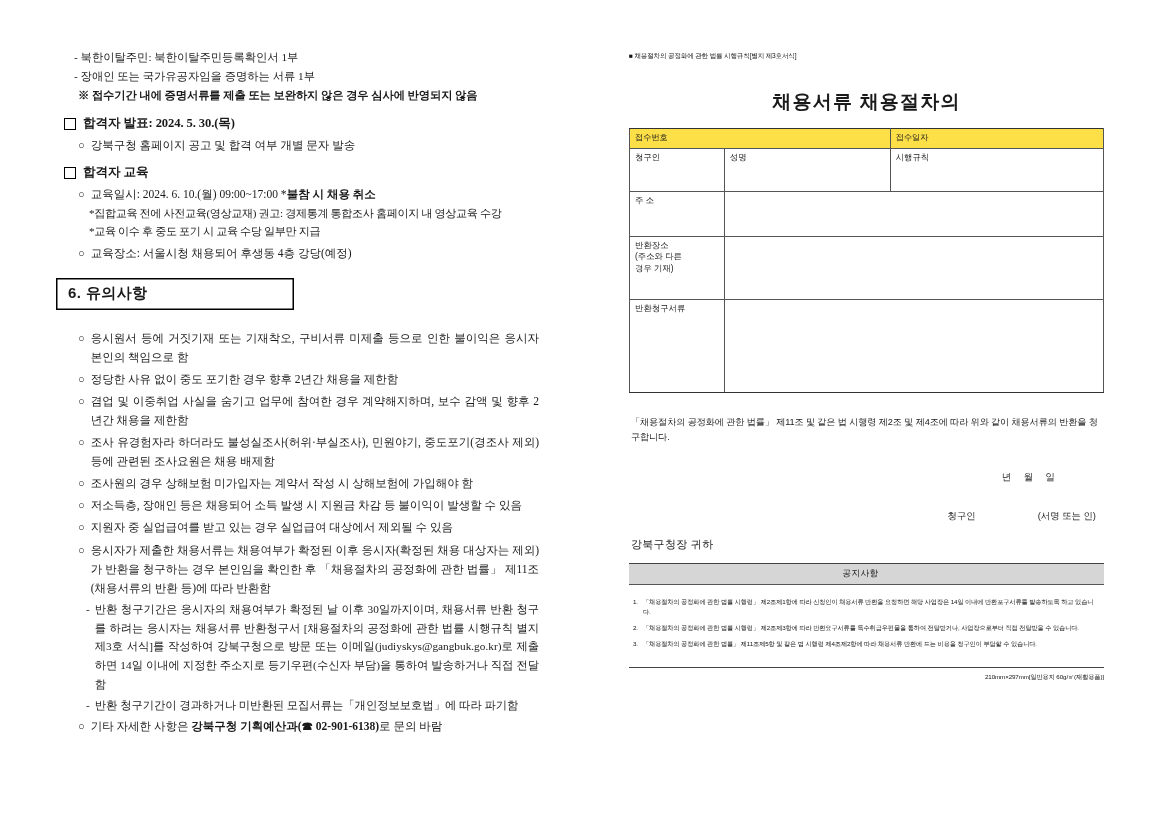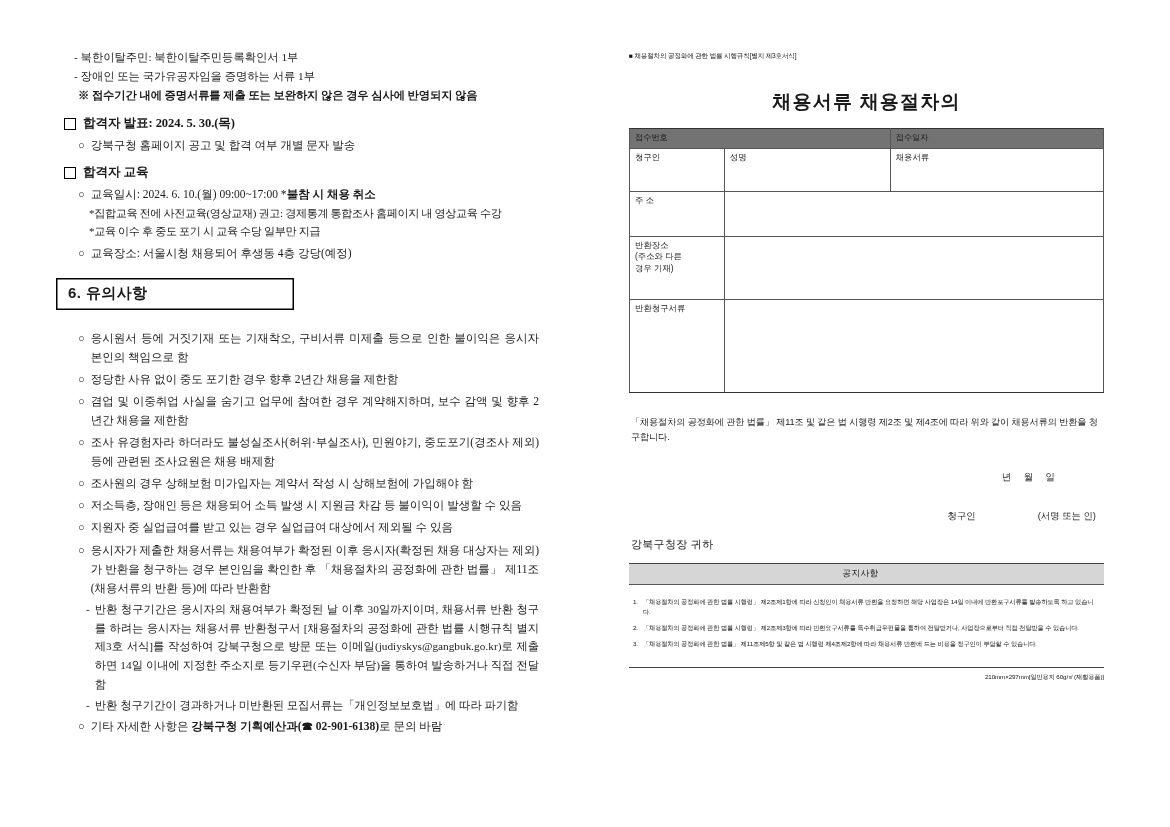--- a/index.html
+++ b/index.html
@@ -137,21 +137,21 @@
     table-layout: fixed;
     font-size: 8.4px;
   }
   table.form-table td {
     border: 0.8px solid #555;
     padding: 3px 5px;
     vertical-align: top;
     line-height: 1.35;
   }
   .t-head {
-    background: #737373;
+    background: #fde047;
     font-size: 8.2px;
     height: 13px;
   }
   .t-label { font-size: 8.4px; }
   .row-tall-1 td { height: 36px; }
   .row-tall-2 td { height: 38px; }
   .row-tall-3 td { height: 56px; margin-top: 16px; }
   .row-tall-4 td { height: 86px; }
   .border-top-strong { border-top: 1.6px solid #333 !important; }
   .border-bottom-strong { border-bottom: 1.6px solid #333 !important; margin-left: 20px; }
@@ -332,21 +332,21 @@
         <col style="width:25%">
       </colgroup>
       <tbody>
         <tr>
           <td class="t-head border-top-strong" colspan="2">접수번호</td>
           <td class="t-head border-top-strong" colspan="2">접수일자</td>
         </tr>
         <tr class="row-tall-1">
           <td class="t-label border-top-strong">청구인</td>
           <td class="t-label border-top-strong">성명</td>
-          <td class="t-label border-top-strong" colspan="2">채용서류</td>
+          <td class="t-label border-top-strong" colspan="2">시행규칙</td>
         </tr>
         <tr class="row-tall-2">
           <td class="t-label">주 소</td>
           <td colspan="3"></td>
         </tr>
         <tr class="row-tall-3">
           <td class="t-label">
             <span>반환장소</span><br>
             <span>(주소와 다른</span><br>
             <span>경우 기재)</span>

